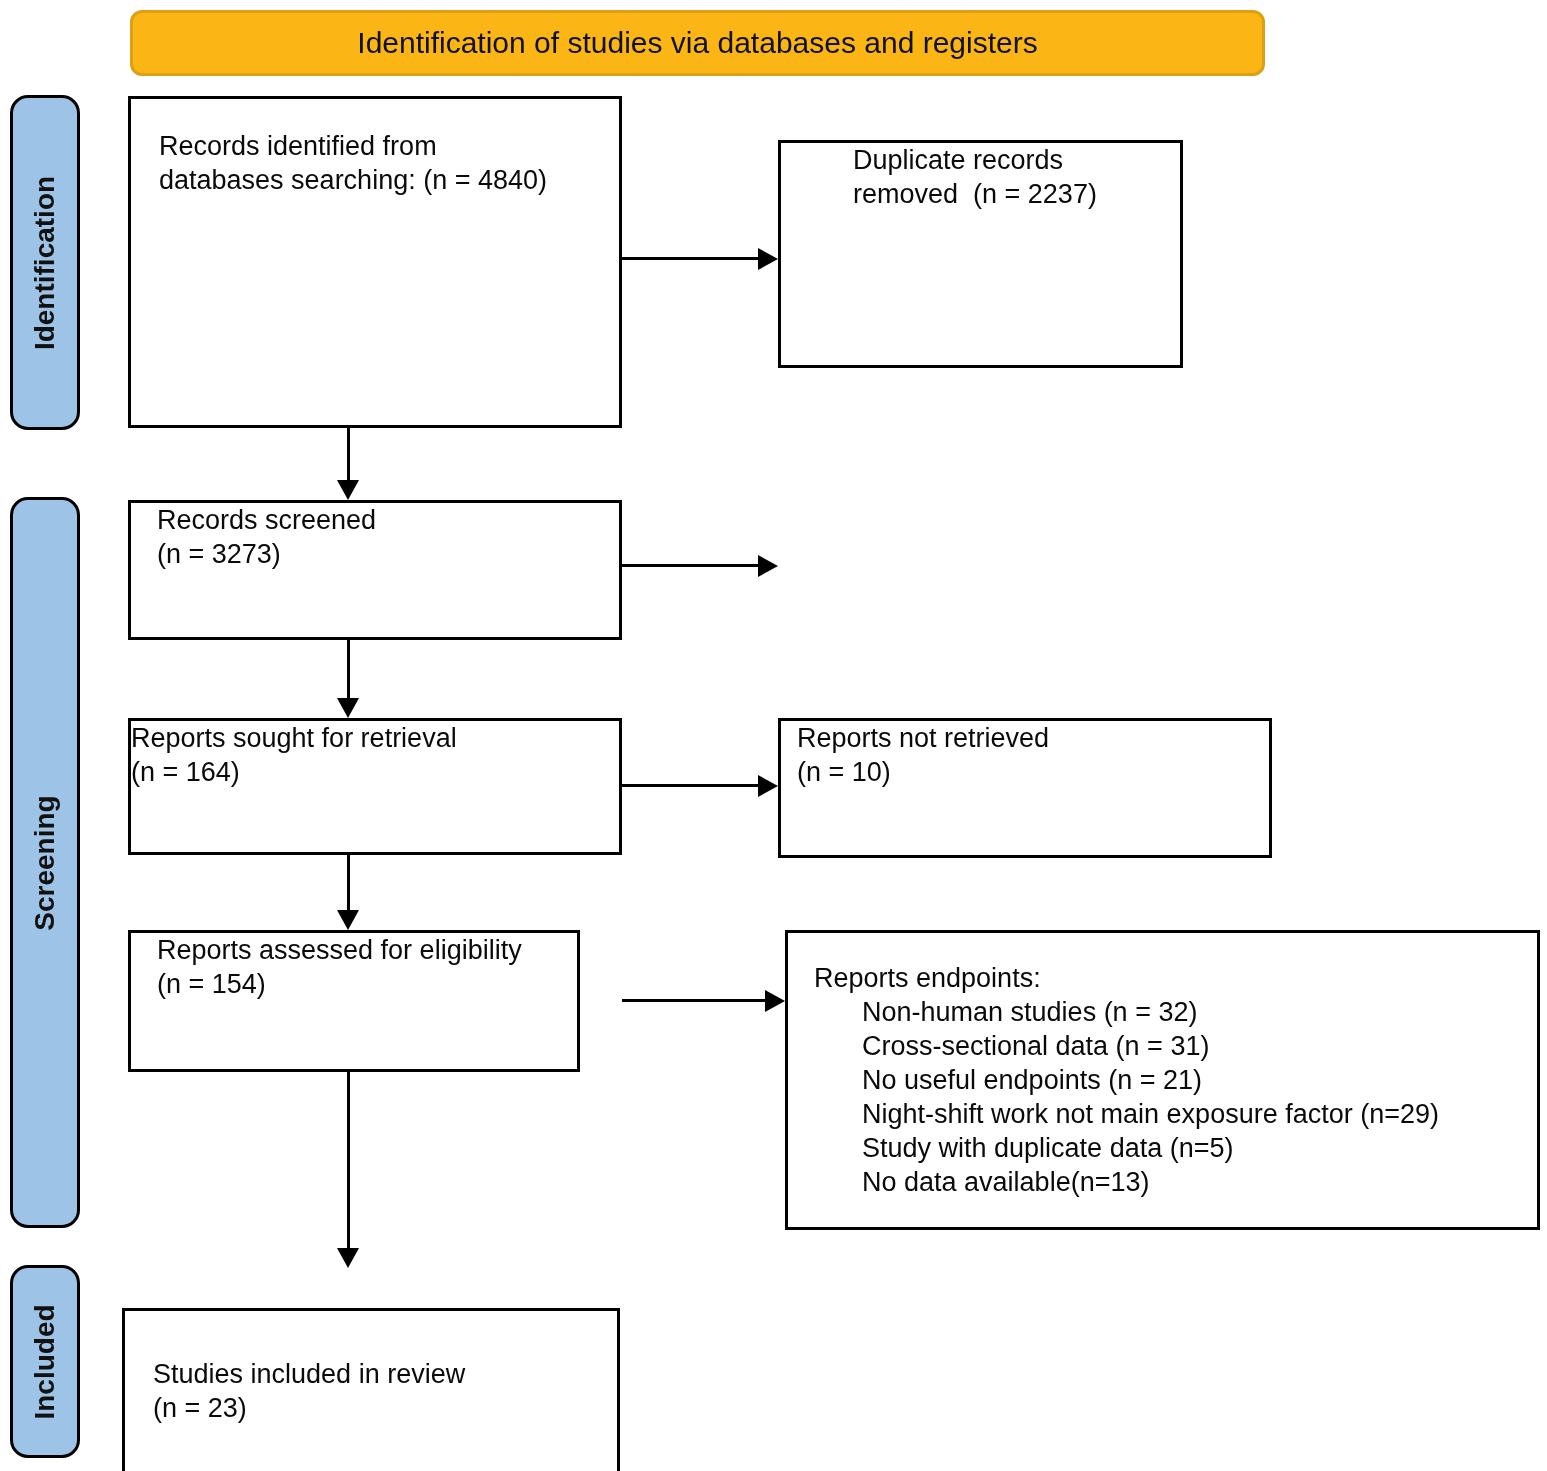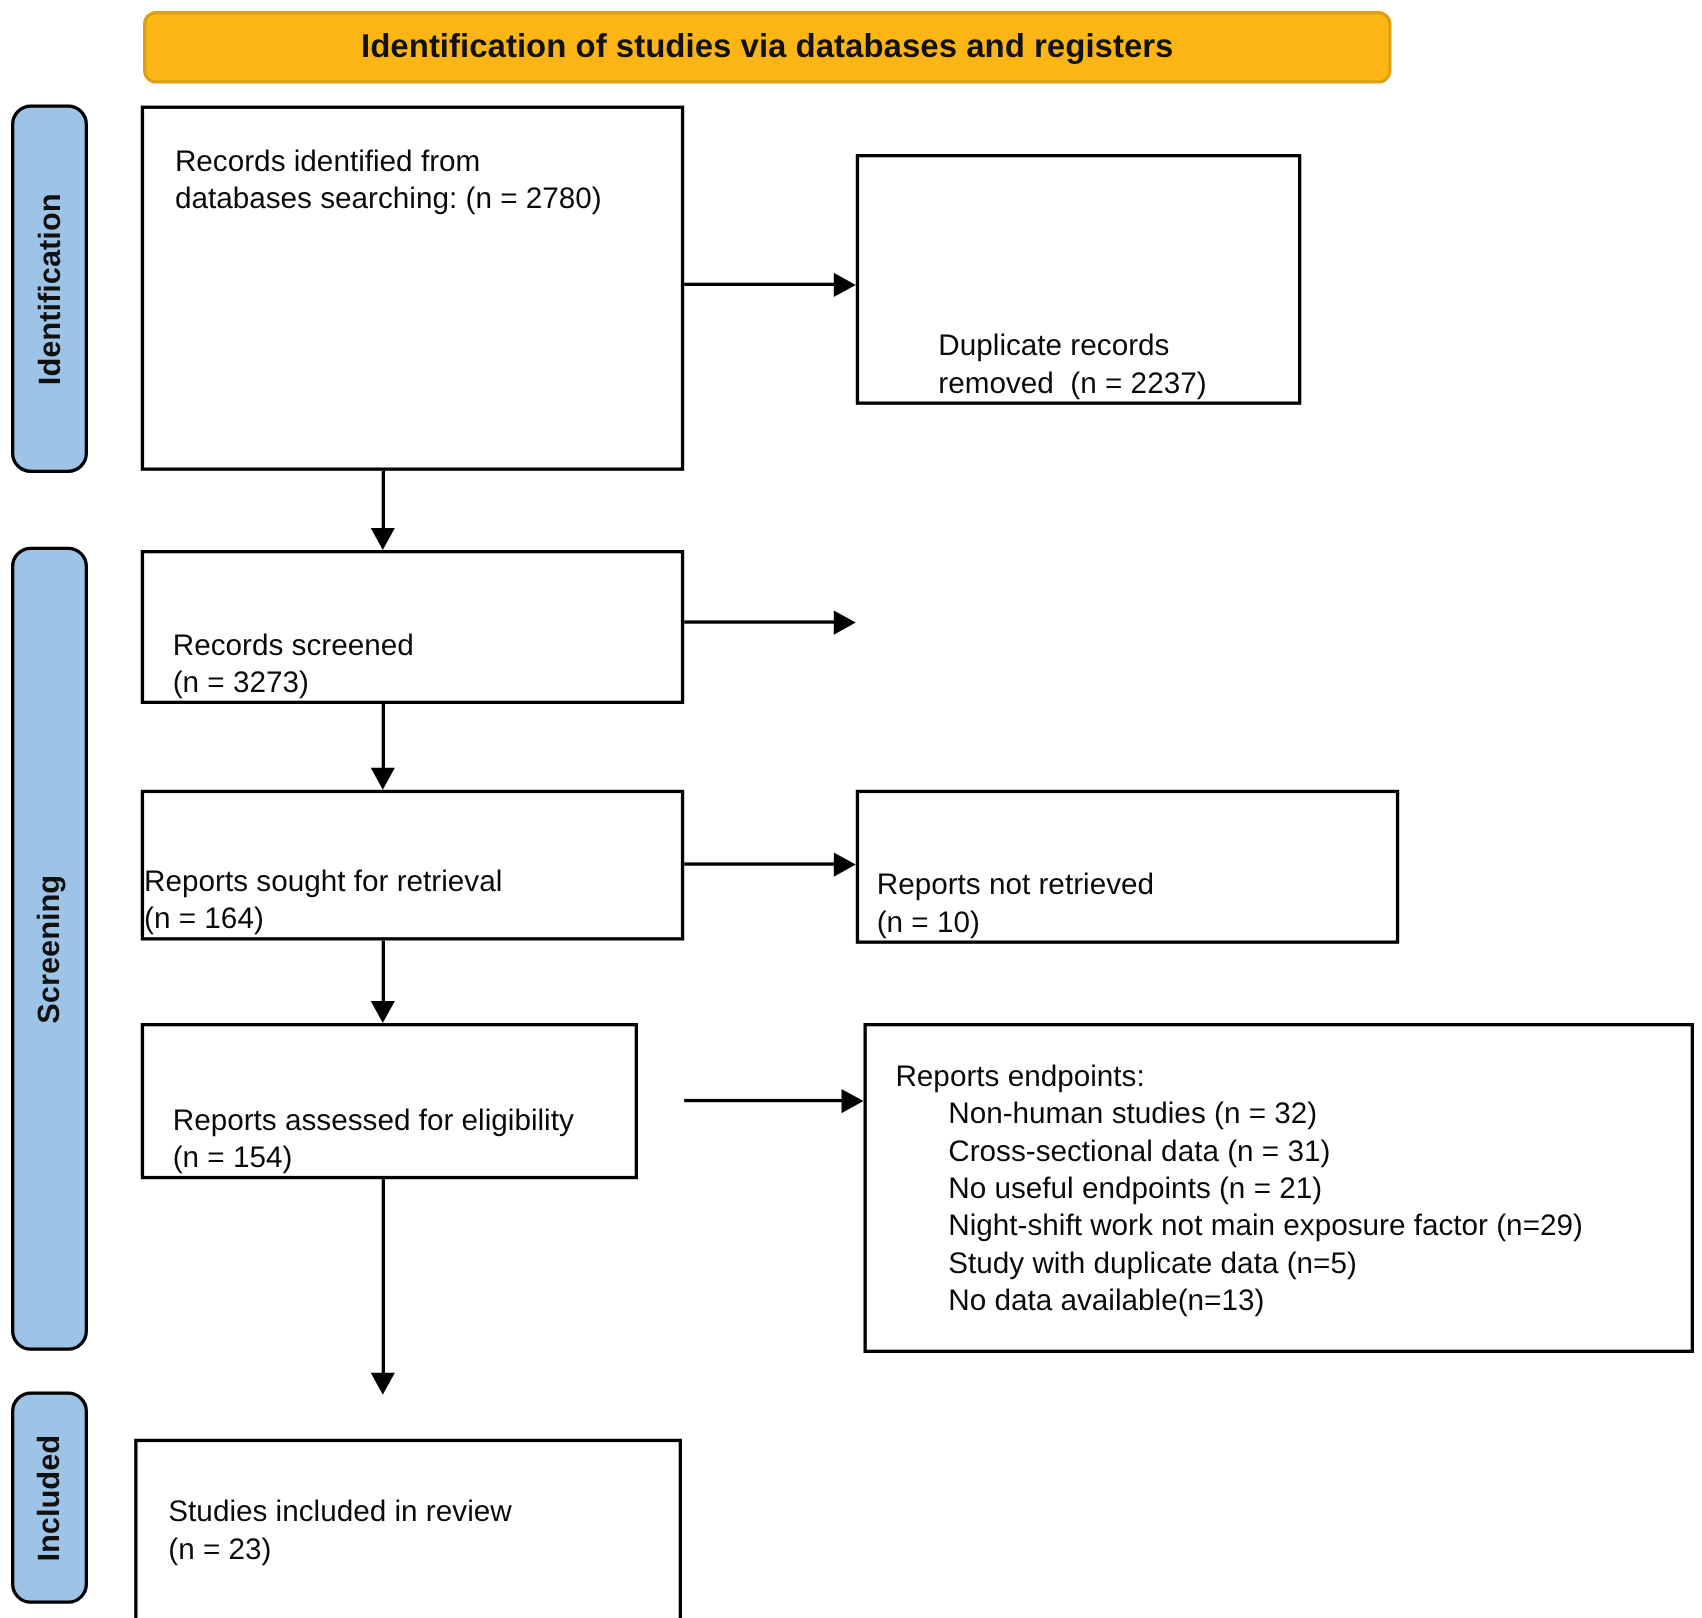--- a/index.html
+++ b/index.html
@@ -8,38 +8,38 @@
   .canvas {
     position: relative; width: 1547px; height: 1471px;
     background: #ffffff; overflow: hidden;
   }
   .header-banner {
     position: absolute; left: 130px; top: 10px; width: 1135px; height: 66px;
     background: var(--header-bg, #FBB616);
     border: 3px solid var(--header-border, #DEA013);
     border-radius: 12px;
     display: flex; align-items: center; justify-content: center;
-    font-weight: bold; font-size: 30px; color: #111111;
+    font-weight: normal; font-size: 30px; color: #111111;
   }
   .stage {
     position: absolute; left: 10px; width: 70px;
     background: var(--stage-bg, #9DC3E6);
     border: 3px solid #000; border-radius: 18px;
     display: flex; align-items: center; justify-content: center;
   }
   .stage .vtext {
     transform: rotate(-90deg); white-space: nowrap;
     font-weight: bold; font-size: 28px; color: #111111;
   }
   .box {
     position: absolute; background: #ffffff; border: 3px solid #000;
     font-size: 27px; line-height: 1.26; color: #0a0a0a;
   }
   .pre { white-space: pre-wrap; }
-  .center-v { display: flex; flex-direction: column; justify-content: flex-end; }
+  .center-v { display: flex; flex-direction: column; justify-content: flex-start; }
   .box-items { padding-left: 48px; }
   .hline, .vline { position: absolute; background: var(--line, #000); }
   .ah-right {
     position: absolute; width: 0; height: 0;
     border-top: 11px solid transparent; border-bottom: 11px solid transparent;
     border-left: 20px solid var(--line, #000);
   }
   .ah-down {
     position: absolute; width: 0; height: 0;
     border-left: 11px solid transparent; border-right: 11px solid transparent;
@@ -60,21 +60,21 @@
   </div>
   <div class="stage" style="top:497px; height:731px;">
     <span class="vtext">Screening</span>
   </div>
   <div class="stage" style="top:1265px; height:193px;">
     <span class="vtext">Included</span>
   </div>
 
   <div class="box" style="left:128px; top:96px; width:494px; height:332px; padding:30px 16px 16px 28px;">
     <div class="pre">Records identified from
-databases searching: (n = 2780)</div>
+databases searching: (n = 4840)</div>
   </div>
 
   <div class="box center-v" style="left:778px; top:140px; width:405px; height:228px; padding-left:72px; padding-right:10px;">
     <div class="pre">Duplicate records
 removed  (n = 2237)</div>
   </div>
 
   <div class="box center-v" style="left:128px; top:500px; width:494px; height:140px; padding-left:26px;">
     <div class="pre">Records screened
 (n = 3273)</div>

